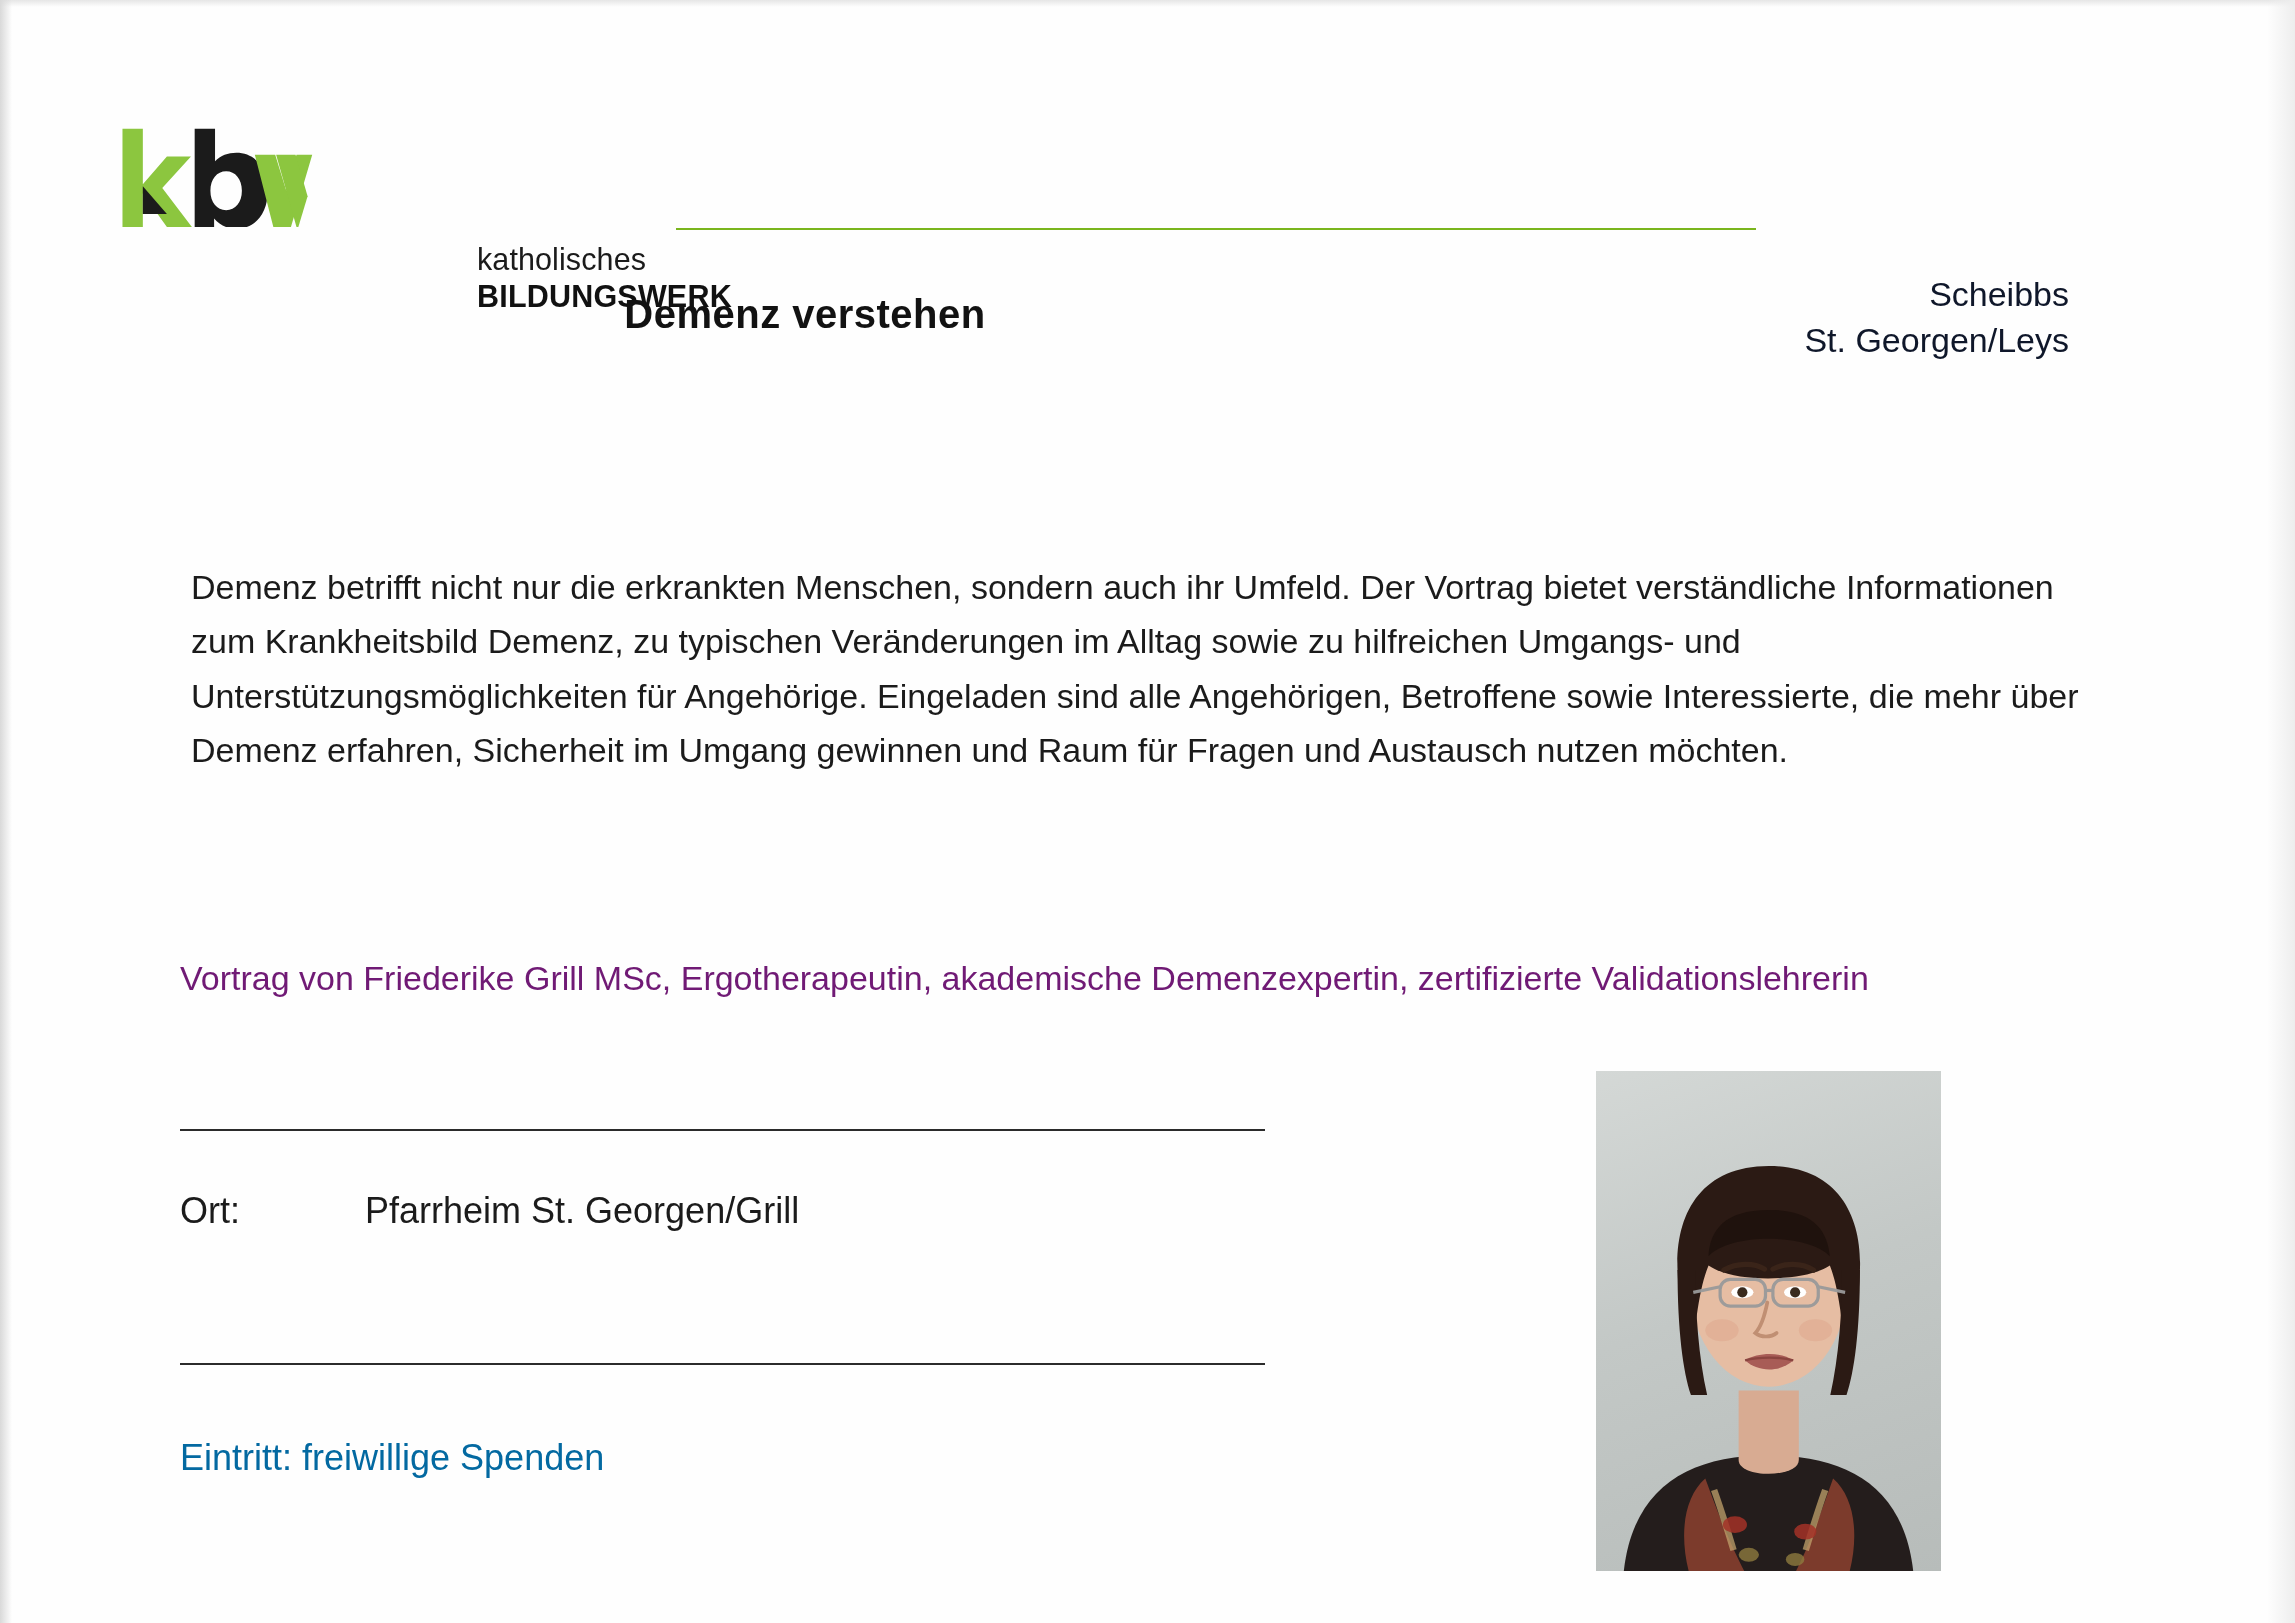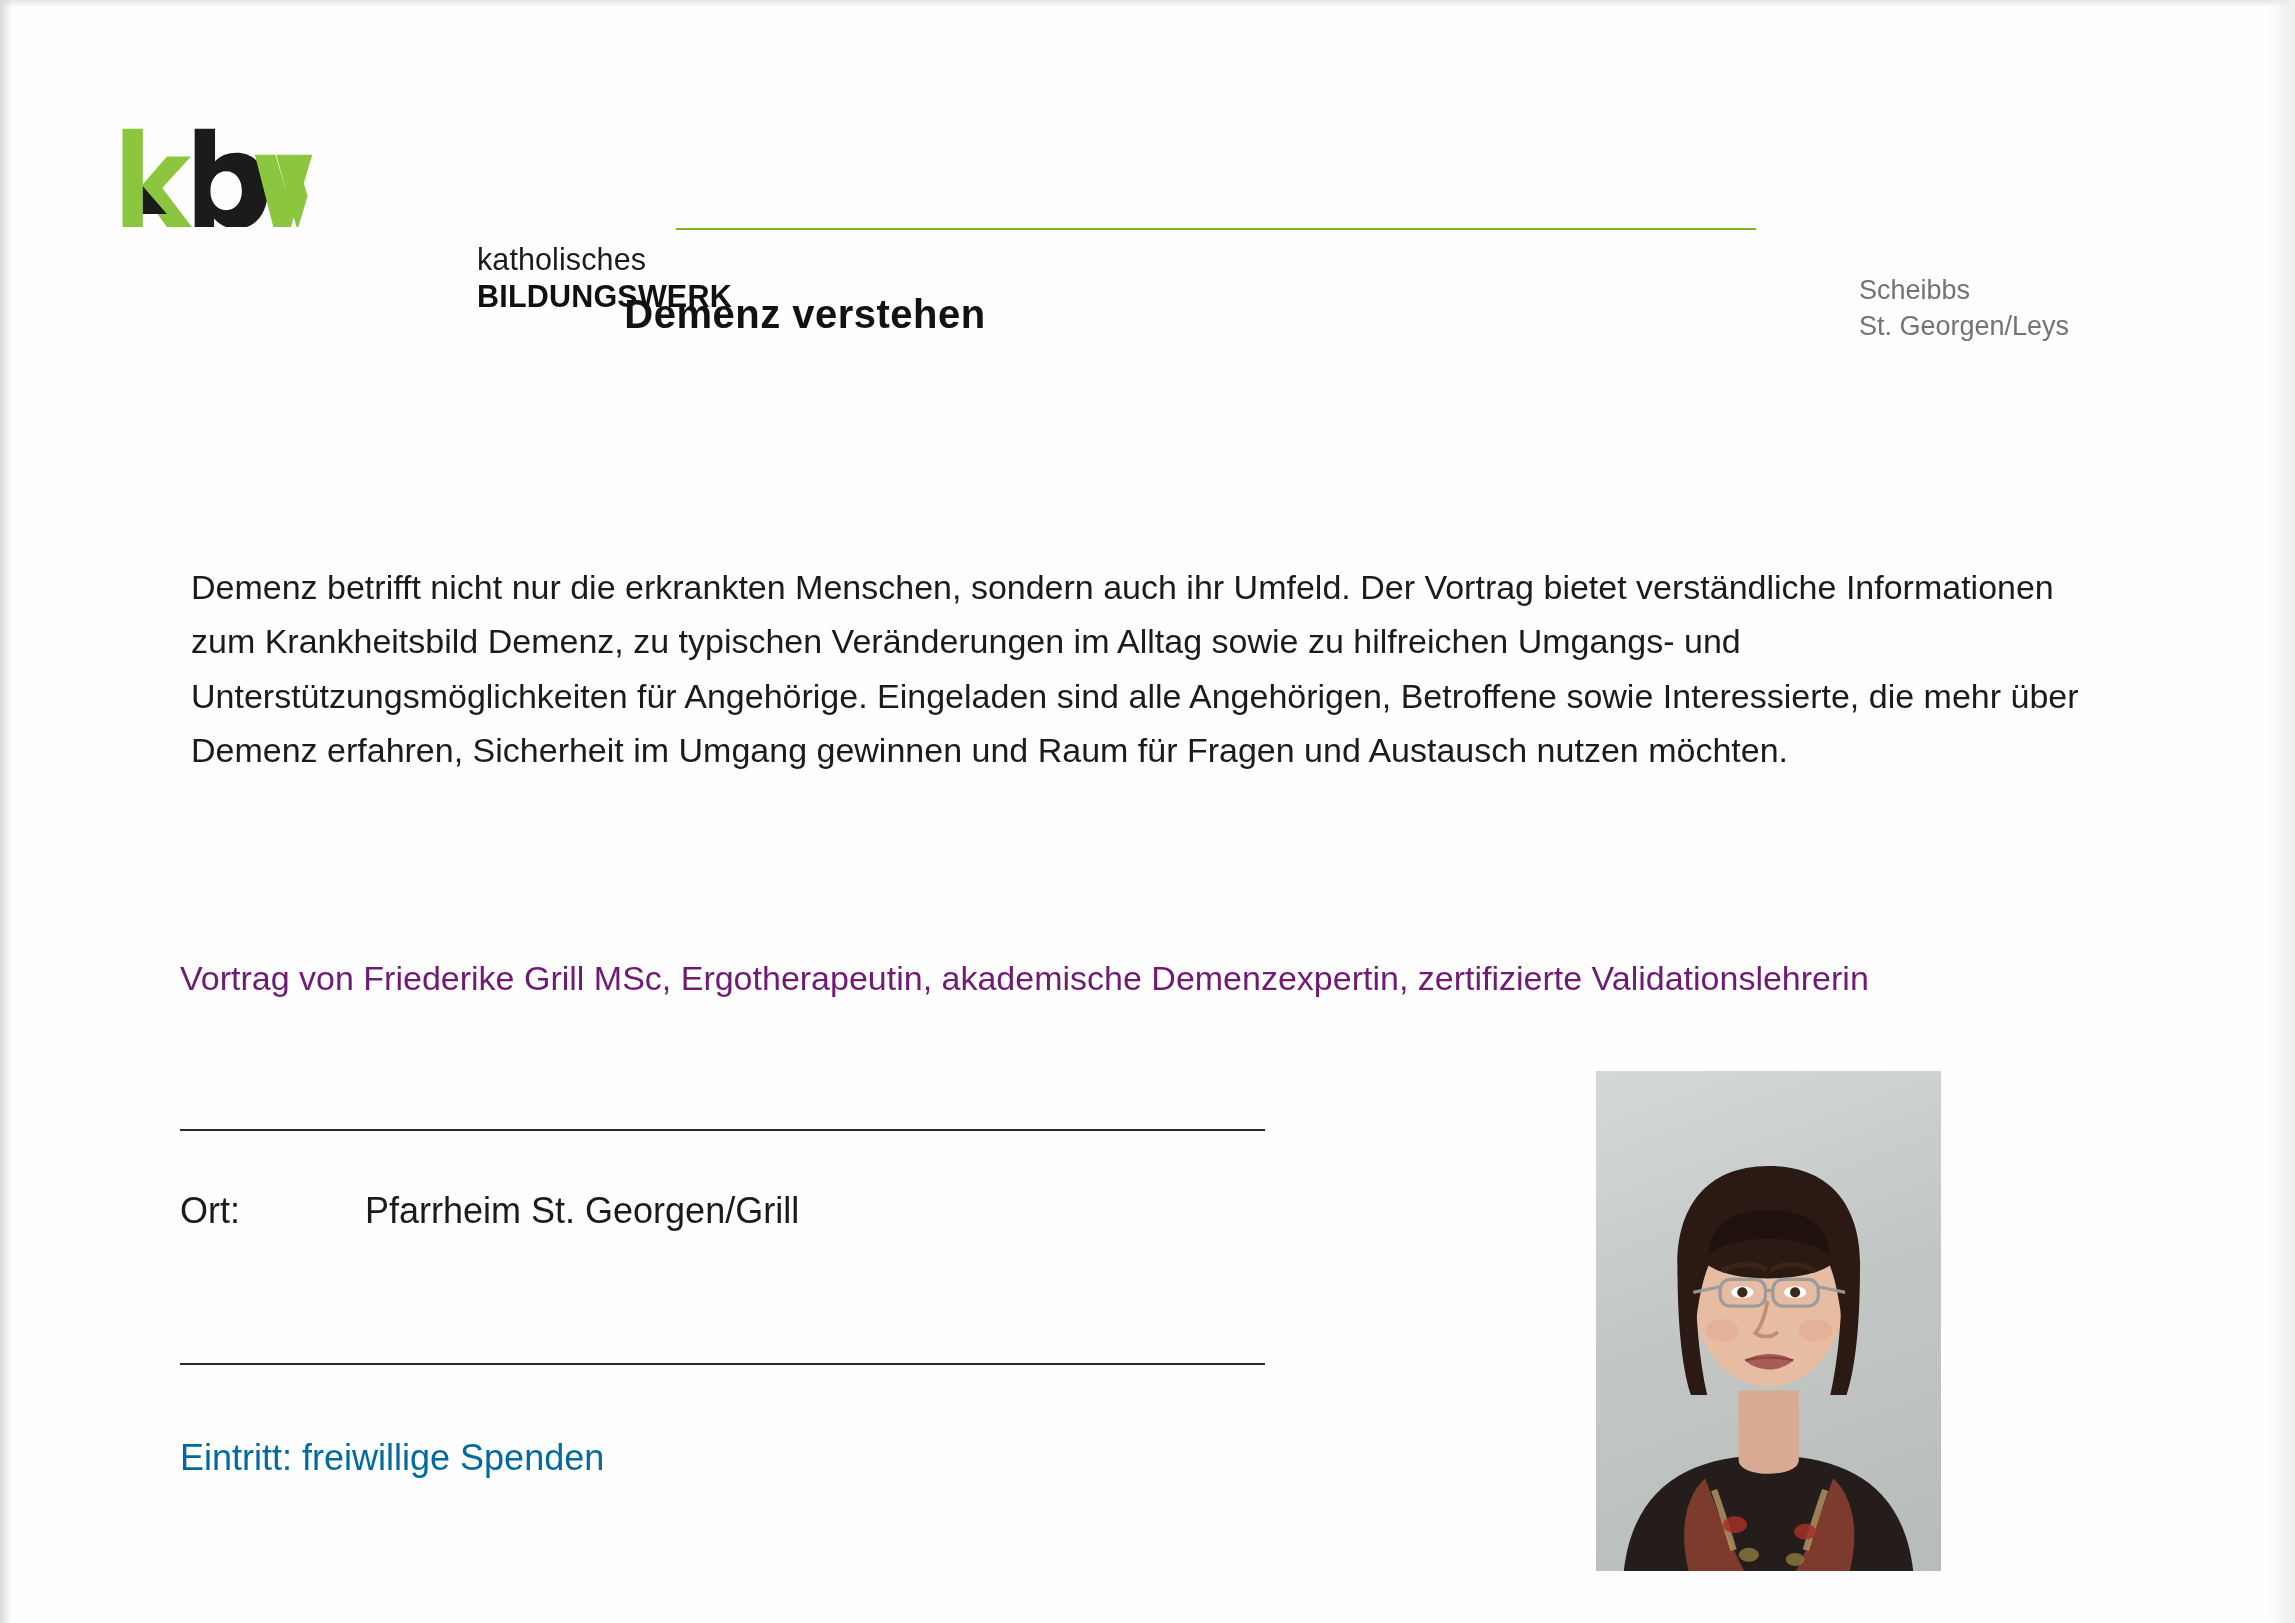--- a/index.html
+++ b/index.html
@@ -89,24 +89,24 @@
     top: 228px;
     width: 1080px;
     height: 1.9px;
     background: #7ab51d;
   }
 
   .header-place {
     position: absolute;
     right: 111px;
     top: 147px;
-    text-align: left;
-    font-size: 27px;
+    text-align: right;
+    font-size: 34px;
     line-height: 1.35;
-    color: #737373;
+    color: #0f172a;
   }
 
   
   .title {
     position: absolute;
     left: 0;
     top: 292px;
     width: 1610px;
     text-align: center;
     font-size: 40px;

